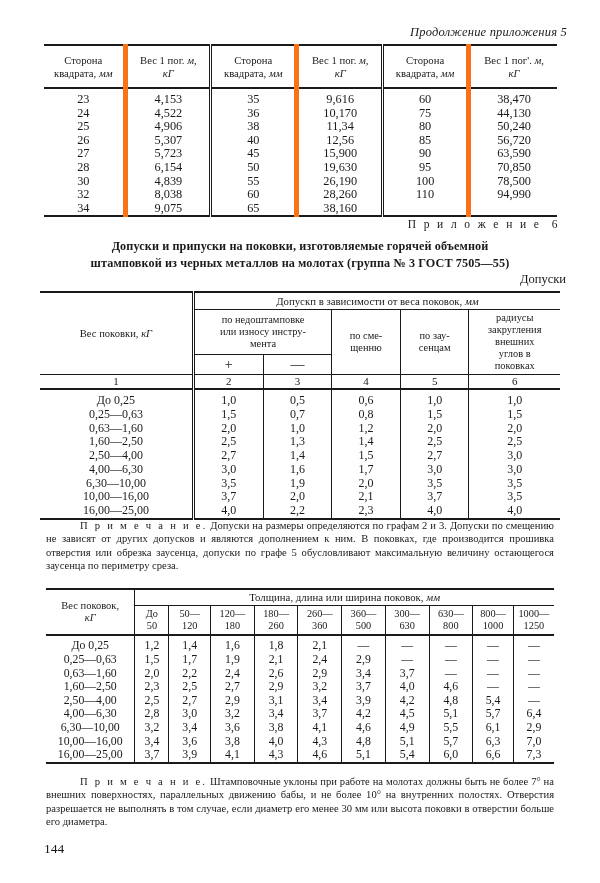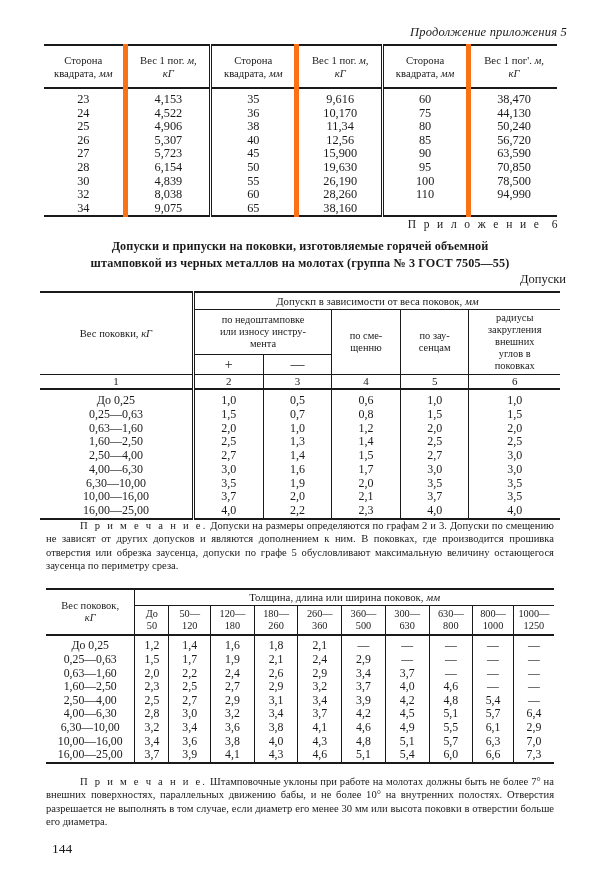--- a/index.html
+++ b/index.html
@@ -183,21 +183,21 @@
     font-size: 11.8px;
     line-height: 13.6px;
   }
   .t3 .pad-top td { padding-top: 3px; }
   .t3 .first-col { text-align: center; }
   .dash { font-size: 11px; }
 
   
   .folio {
     position: absolute;
-    left: 52px;
+    left: 44px;
     top: 841px;
     font-size: 13.5px;
   }
 </style>
 </head>
 <body>
 
 <div class="page">
 
   <div class="running-head">Продолжение приложения 5</div>

